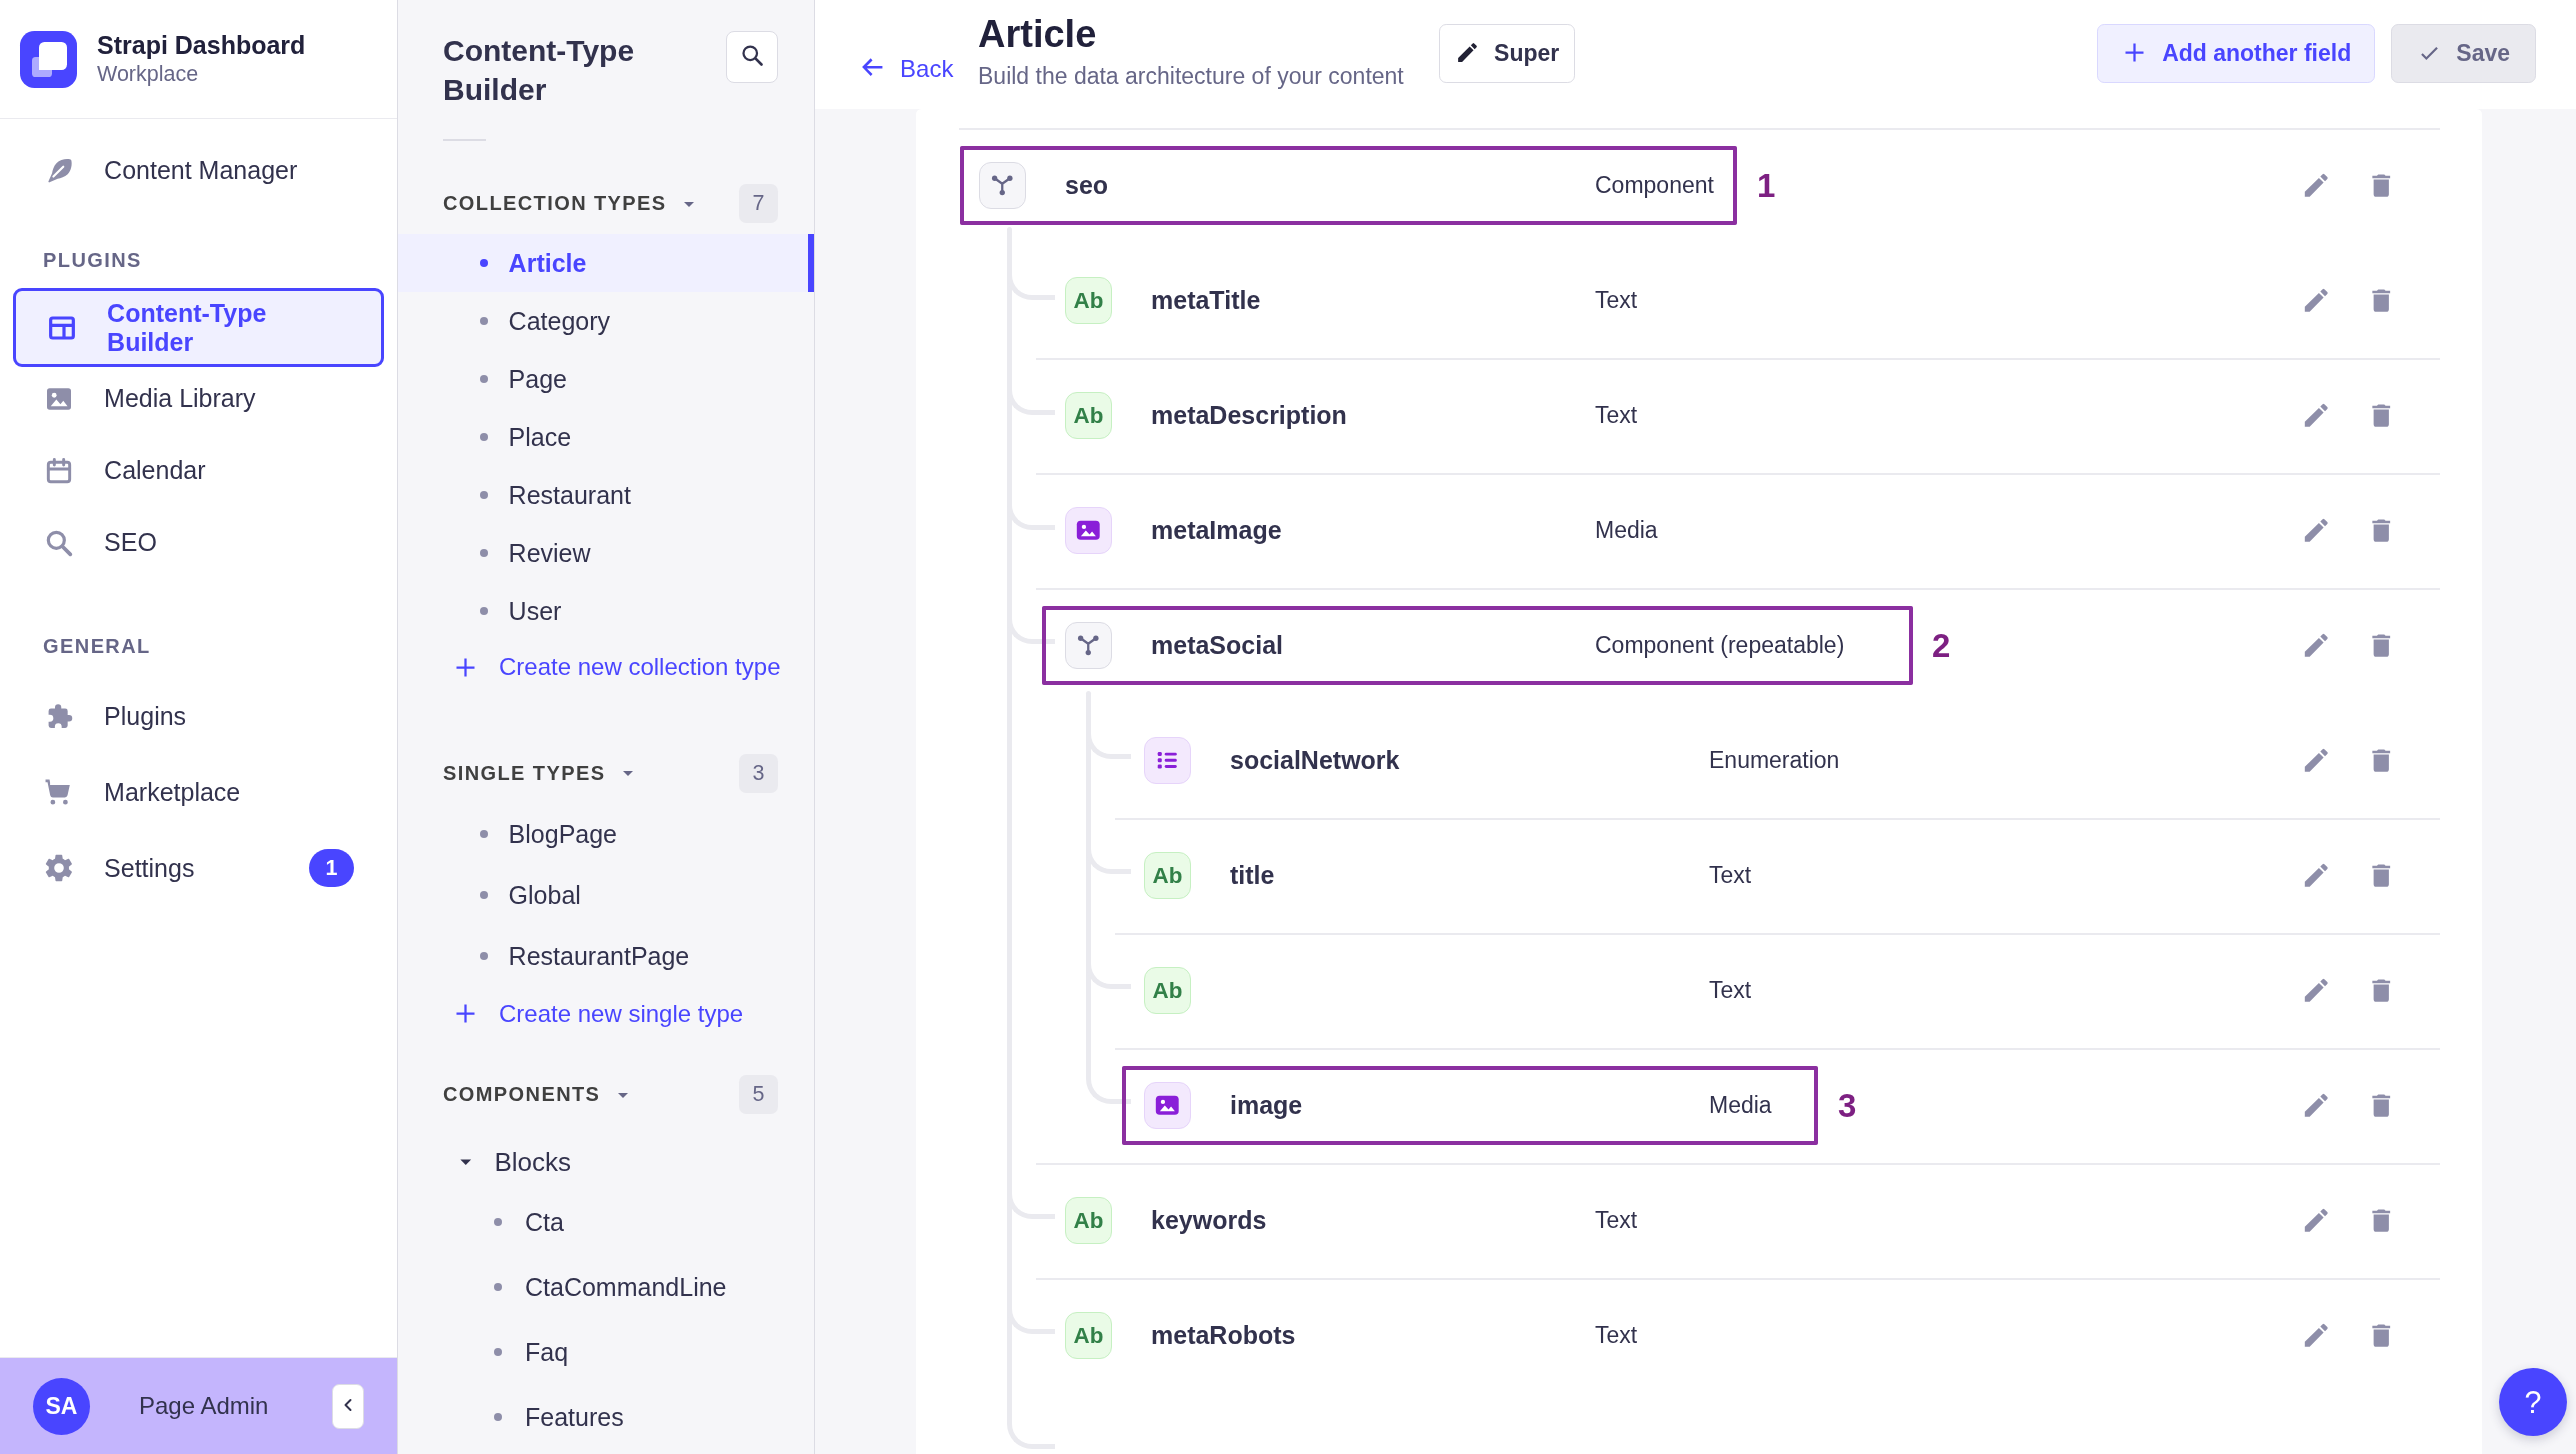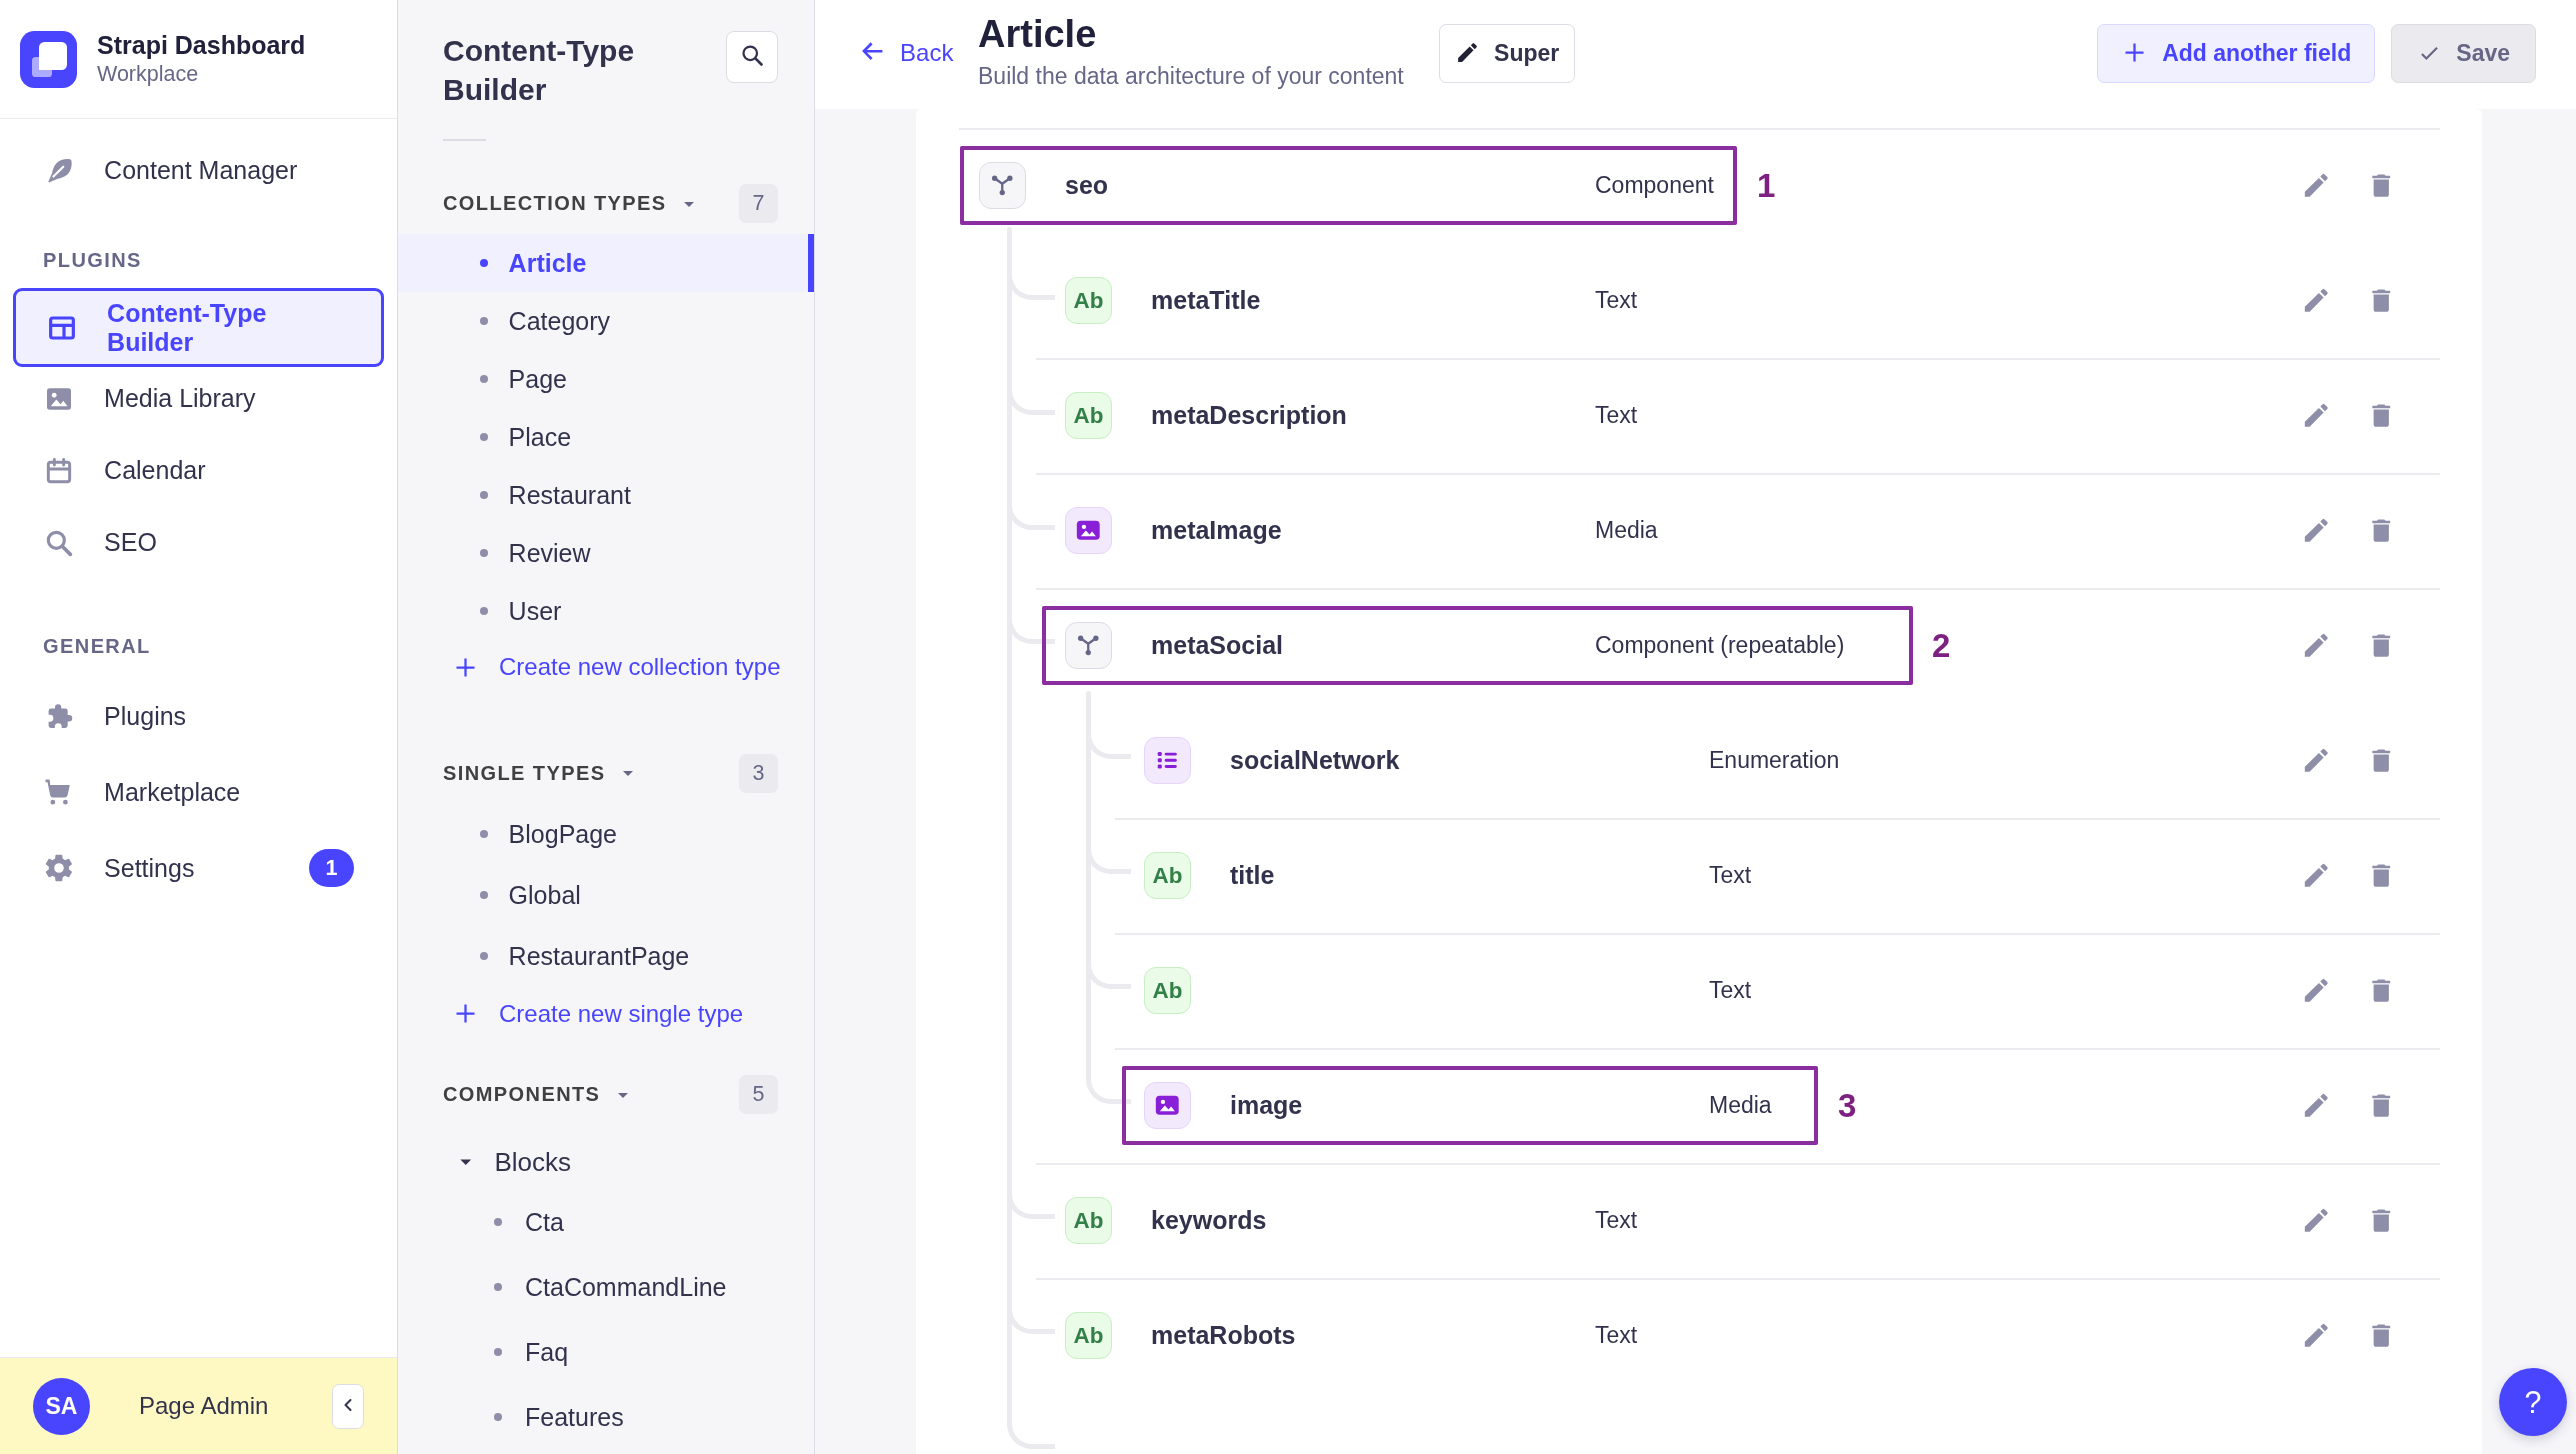--- a/index.html
+++ b/index.html
@@ -18,21 +18,21 @@
   #nav-root { padding:20px 12.6px 0 12.6px; }
   .nav-item { display:flex; align-items:center; gap:29px; height:63px; padding:0 30.5px; border-radius:9px; cursor:pointer; }
   .nav-item .nav-icon { width:32px; height:32px; color:#8e8ea9; flex:0 0 auto; display:flex; }
   .nav-item .nav-icon svg { width:100%; height:100%; }
   .nav-label { font-size:25px; color:#32324d; }
   .nav-header { font-size:20px; font-weight:700; letter-spacing:1.4px; color:#666687; padding:0 30.5px; height:27px; display:flex; align-items:center; }
   .nav-item.active { height:79px; border:3.6px solid #4945ff; background:#f0f0ff; margin-left:0; margin-right:0; }
   .nav-item.active .nav-icon { color:#4945ff; }
   .nav-item.active .nav-label { color:#4945ff; font-weight:700; }
   .nav-badge { margin-left:auto; background:#4945ff; color:#fff; font-size:21.5px; font-weight:700; min-width:45px; height:38px; border-radius:21.5px; display:flex; align-items:center; justify-content:center; padding:0 14.4px; }
-  #user-row { position:absolute; left:0; right:0; top:1357px; bottom:0; border-top:0.9px solid #eaeaef; display:flex; align-items:center; padding:0 33px; gap:49px; background:#fef9c3; }
+  #user-row { position:absolute; left:0; right:0; top:1357px; bottom:0; border-top:0.9px solid #eaeaef; display:flex; align-items:center; padding:0 33px; gap:49px; background:#c4b5fd; }
   .avatar { width:57px; height:57px; border-radius:50%; background:#4945ff; color:#fff; font-size:23px; font-weight:700; display:flex; align-items:center; justify-content:center; }
   .user-name { font-size:24px; color:#32324d; }
   .collapse-btn { margin-left:auto; width:32px; height:45px; border:0.9px solid #dcdce4; border-radius:7.2px; background:#fff; display:flex; align-items:center; justify-content:center; }
   .collapse-btn svg { width:20px; height:20px; }
 
   
   #sidebar2 { position:absolute; left:398px; top:0; width:417px; height:1454px; background:#f6f6f9; border-right:0.9px solid #dcdce4; z-index:4; overflow:hidden; }
   .s2-inner { padding:30.5px 0 0 0; }
   .s2-title-row { display:flex; align-items:flex-start; padding:0 36px 0 45px; }
   .s2-title { font-size:30px; font-weight:700; color:#32324d; line-height:39px; width:224px; }
@@ -58,21 +58,21 @@
   .s2-create .plus svg { width:100%; height:100%; }
   .s2-create-label { font-size:24px; color:#4945ff; }
   .s2-group-head { margin-top:23px; height:54px; display:flex; align-items:center; padding-left:57px; cursor:pointer; }
   .s2-group-head svg { width:21.5px; height:21.5px; margin-right:18px; }
   .s2-group-label { font-size:26px; color:#32324d; }
   .s2-group-item { height:65px; display:flex; align-items:center; padding-left:96px; cursor:pointer; }
   .s2-group-item .s2-bullet { margin-right:23px; }
 
   
   #main-header { position:absolute; left:815px; top:0; width:1761px; height:109px; background:#fff; z-index:3; }
-  .back-link { position:absolute; left:42px; top:36px; display:flex; align-items:center; gap:12.6px; color:#4945ff; }
+  .back-link { position:absolute; left:42px; top:52px; display:flex; align-items:center; gap:12.6px; color:#4945ff; }
   .back-link svg { width:30.5px; height:30.5px; }
   .back-label { font-size:24px; color:#4945ff; }
   .page-title { position:absolute; left:163px; top:12.6px; font-size:38px; font-weight:700; color:#21213b; }
   .page-subtitle { position:absolute; left:163px; top:63px; font-size:23px; color:#666687; }
   .edit-btn { position:absolute; left:624px; top:24px; width:136px; height:59px; background:#fff; border:0.9px solid #dcdce4; border-radius:7.2px; display:flex; align-items:center; justify-content:center; gap:14.4px; }
   .edit-btn svg { width:25px; height:25px; }
   .edit-label { font-size:23px; font-weight:700; color:#32324d; }
   .addfield-btn { position:absolute; left:1282px; top:24px; width:278px; height:59px; background:#f0f0ff; border:0.9px solid #d9d8ff; border-radius:7.2px; display:flex; align-items:center; justify-content:center; gap:14.4px; }
   .addfield-btn svg { width:27px; height:27px; }
   .addfield-label { font-size:23px; font-weight:700; color:#4945ff; }

